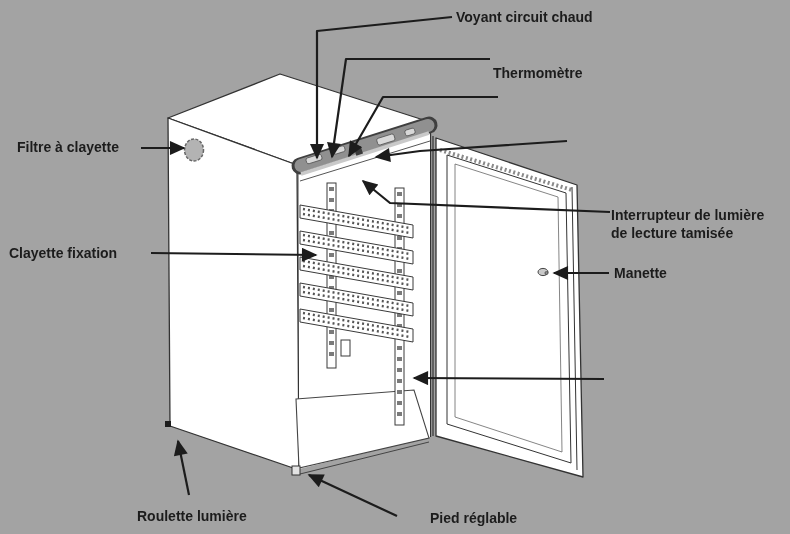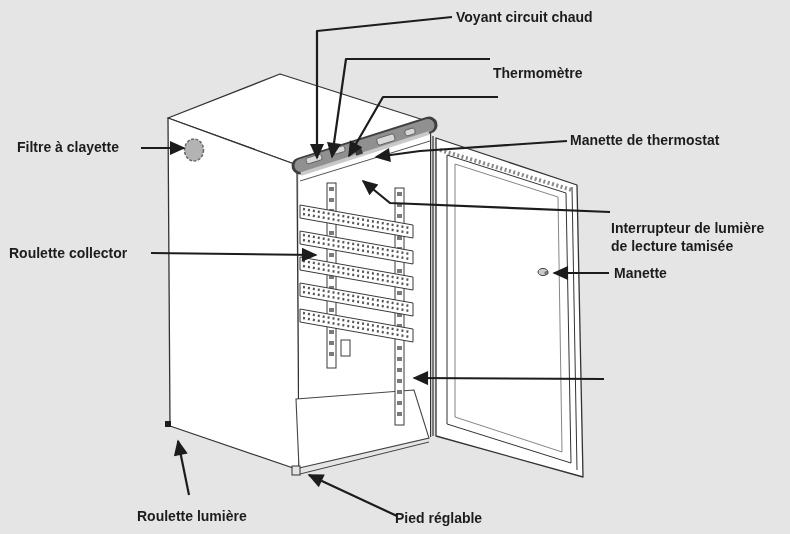--- a/index.html
+++ b/index.html
@@ -1,19 +1,19 @@
 <!DOCTYPE html>
 <html><head>
 <meta charset="utf-8">
 <style>
   html,body{margin:0;padding:0;background:#fff;}
   .stage{
     position:relative;
     width:790px;height:534px;
-    background:#e5e5e5;
+    background:#a3a3a3;
     overflow:hidden;
     font-family:"Liberation Sans", sans-serif;
   }
   .stage svg{position:absolute;left:0;top:0;}
   .label{
     position:absolute;
     font-size:14px;
     font-weight:700;
     line-height:18px;
     color:#1c1c1c;
@@ -125,22 +125,21 @@
       <path d="M604,379 L414,378" marker-end="url(#ah)"></path>
       <path d="M141,148 L184,148" marker-end="url(#ah)"></path>
       <path d="M151,253 L316,255" marker-end="url(#ah)"></path>
       <path d="M189,495 L178,441" marker-end="url(#ah)"></path>
       <path d="M397,516 L309,475" marker-end="url(#ah)"></path>
     </g>
   </svg>
 
   <div class="label" style="left:456px;top:8px">Voyant circuit chaud</div>
   <div class="label" style="left:493px;top:64px">Thermomètre</div>
-  <div class="label" style="left:570px;top:131px">Manette de thermostat</div>
-  <div class="label" style="left:611px;top:219px">Interrupteur de lumière
+  <div class="label" style="left:611px;top:206px">Interrupteur de lumière
 de lecture tamisée</div>
   <div class="label" style="left:614px;top:264px">Manette</div>
   <div class="label" style="left:17px;top:138px">Filtre à clayette</div>
-  <div class="label" style="left:9px;top:244px">Roulette collector</div>
+  <div class="label" style="left:9px;top:244px">Clayette fixation</div>
   <div class="label" style="left:137px;top:507px">Roulette lumière</div>
-  <div class="label" style="left:395px;top:509px">Pied réglable</div>
+  <div class="label" style="left:430px;top:509px">Pied réglable</div>
 
 </div>
 
 </body></html>

